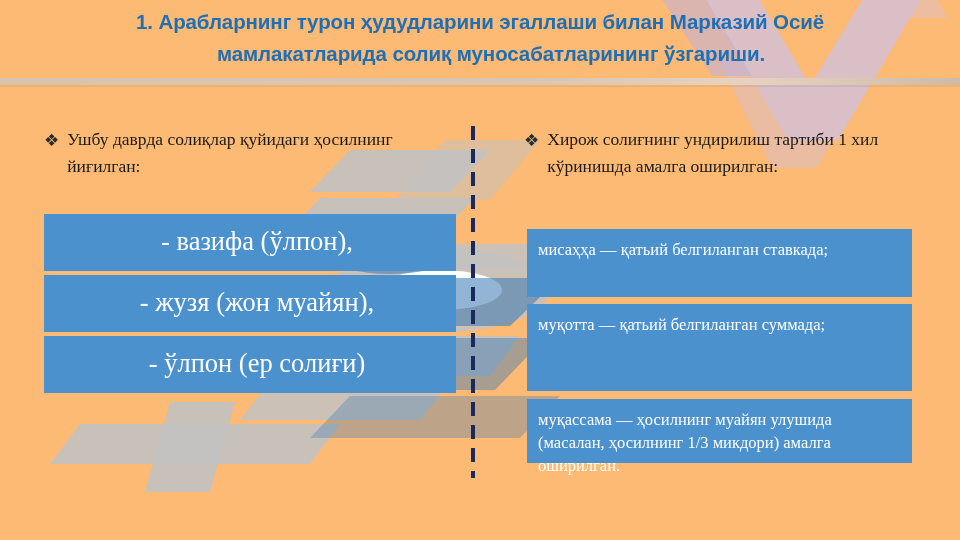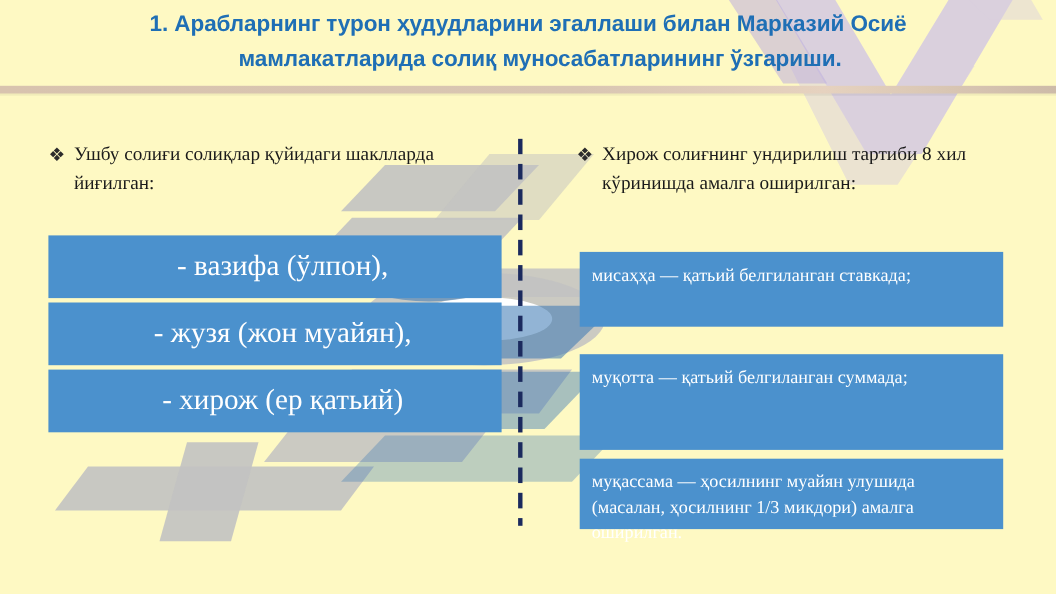--- a/index.html
+++ b/index.html
@@ -13,21 +13,21 @@
     background: #ffffff;
     font-family: "Liberation Serif", "DejaVu Serif", serif;
     position: relative;
   }
 
   #slide {
     position: absolute;
     inset: 0;
     width: 960px;
     height: 540px;
-    background: #fef9c3;
+    background: #fdba74;
     overflow: hidden;
   }
 
   
   .wm-layer {
     position: absolute;
     inset: 0;
     pointer-events: none;
     overflow: hidden;
   }
@@ -162,21 +162,21 @@
     top: 229px;
     width: 385px;
   }
   .blue-box-sm {
     background: #4b91cd;
     color: #ffffff;
     font-family: "Liberation Serif", "DejaVu Serif", serif;
     font-size: 16.5px;
     line-height: 23px;
     padding: 9px 10px 9px 11px;
-    margin-bottom: 25px;
+    margin-bottom: 7px;
     box-sizing: border-box;
   }
   .blue-box-sm.b1 { height: 68px; }
   .blue-box-sm.b2 { height: 87px; margin-bottom: 8px; }
   .blue-box-sm.b3 { height: 64px; margin-bottom: 0; }
 </style>
 </head>
 <body>
 
 <div id="slide">
@@ -225,34 +225,34 @@
   </div>
 
   <div class="divider-bar"></div>
   <div class="divider-bar-shadow"></div>
 
   <div class="v-sep"></div>
 
   <div class="col col-left">
     <div class="bullet-row">
       <span class="bullet-glyph">❖</span>
-      <span class="bullet-text">Ушбу солиғи солиқлар қуйидаги шаклларда йиғилган:</span>
+      <span class="bullet-text">Ушбу даврда солиқлар қуйидаги ҳосилнинг йиғилган:</span>
     </div>
   </div>
 
   <div class="box-stack-left">
     <div class="blue-box-lg">- вазифа (ўлпон),</div>
     <div class="blue-box-lg">- жузя (жон муайян),</div>
-    <div class="blue-box-lg">- хирож (ер қатьий)</div>
+    <div class="blue-box-lg">- ўлпон (ер солиғи)</div>
   </div>
 
   <div class="col col-right">
     <div class="bullet-row">
       <span class="bullet-glyph">❖</span>
-      <span class="bullet-text">Хирож солиғнинг ундирилиш тартиби 8 хил кўринишда амалга оширилган:</span>
+      <span class="bullet-text">Хирож солиғнинг ундирилиш тартиби 1 хил кўринишда амалга оширилган:</span>
     </div>
   </div>
 
   <div class="box-stack-right">
     <div class="blue-box-sm b1">мисаҳҳа — қатьий белгиланган ставкада;</div>
     <div class="blue-box-sm b2">муқотта — қатьий белгиланган суммада;</div>
     <div class="blue-box-sm b3">муқассама — ҳосилнинг муайян улушида (масалан, ҳосилнинг 1/3 микдори) амалга оширилган.</div>
   </div>
 
 </div>

